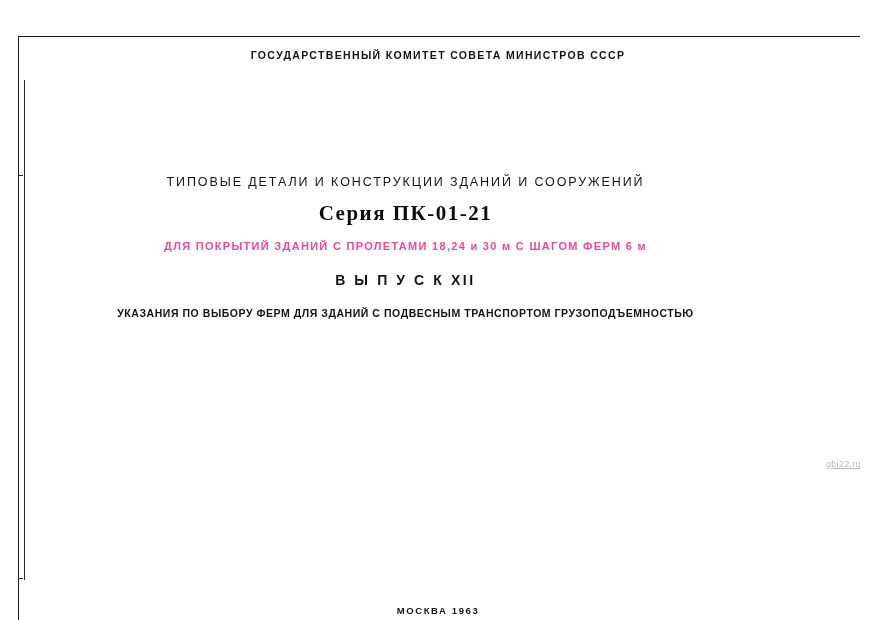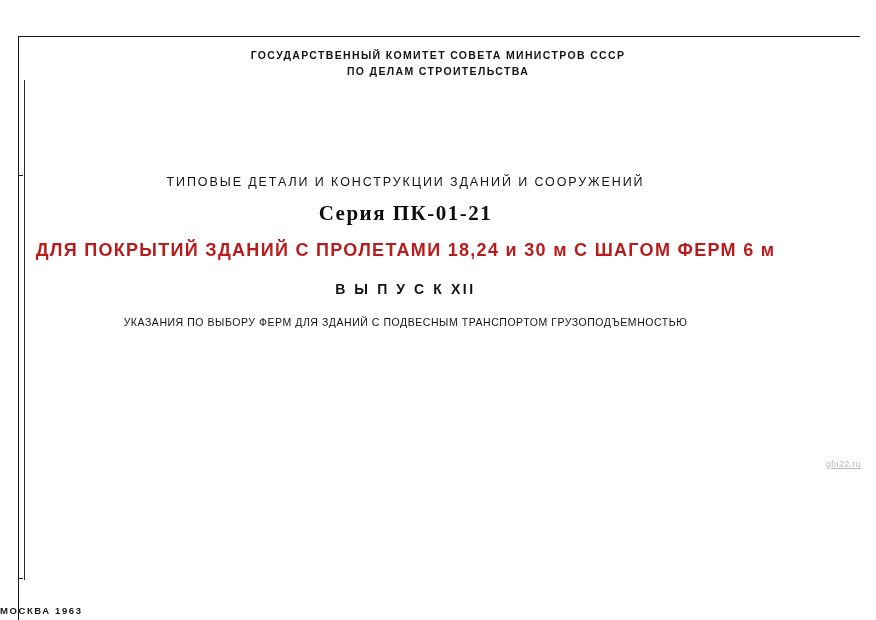--- a/index.html
+++ b/index.html
@@ -93,57 +93,58 @@
     font-family: "Liberation Serif", serif;
     font-size: 22px;
     letter-spacing: 3.2px;
     line-height: 29px;
     color: #0d0d0d;
   }
   .title-big .l2 { letter-spacing: 2.6px; }
   .subtitle-spans {
     margin-top: 7px;
     font-family: "Liberation Sans", sans-serif;
-    font-size: 18px;
+    font-size: 11px;
     font-weight: bold;
     letter-spacing: 1.3px;
-    color: #b91c1c;
+    color: #ec4899;
   }
   .issue {
     margin-top: 20px;
     font-family: "Liberation Sans", sans-serif;
     font-size: 14px;
     font-weight: bold;
     letter-spacing: 2.6px;
     color: #131313;
   }
   .notes {
     margin-top: 17px;
     font-family: "Liberation Sans", sans-serif;
     font-size: 10.5px;
-    font-weight: normal;
+    font-weight: bold;
     letter-spacing: 0.55px;
     line-height: 17px;
     color: #131313;
   }
   .watermark {
     position: absolute;
     left: 826px;
     top: 434px;
     font-family: "Liberation Sans", sans-serif;
     font-size: 9px;
     color: #b8b8b8;
     letter-spacing: 0.3px;
     text-decoration: underline;
   }
   .imprint {
     position: absolute;
     left: 0;
     top: 580px;
     width: 876px;
+    text-align: center;
     font-family: "Liberation Sans", sans-serif;
     font-size: 9.5px;
     font-weight: bold;
     letter-spacing: 1.6px;
     color: #161616;
   }
   .tick {
     position: absolute;
     width: 5px;
     height: 0;
@@ -158,21 +159,20 @@
   <div class="border-top"></div>
   <div class="border-bottom"></div>
   <div class="border-left"></div>
   <div class="border-left-inner"></div>
 
   <div class="tick" style="left:18px; top:150px;"></div>
   <div class="tick" style="left:18px; top:553px;"></div>
 
   <div class="header">
     <div>ГОСУДАРСТВЕННЫЙ КОМИТЕТ СОВЕТА МИНИСТРОВ СССР</div>
-    <div>ПО ДЕЛАМ СТРОИТЕЛЬСТВА</div>
   </div>
 
   <div class="block-main">
     <div class="line-series-label">ТИПОВЫЕ ДЕТАЛИ И КОНСТРУКЦИИ ЗДАНИЙ И СООРУЖЕНИЙ</div>
     <div class="line-series-num">Серия ПК-01-21</div>
     <div class="subtitle-spans">ДЛЯ ПОКРЫТИЙ ЗДАНИЙ С ПРОЛЕТАМИ 18,24 и 30 м С ШАГОМ ФЕРМ 6 м</div>
     <div class="issue">В Ы П У С К  XII</div>
     <div class="notes">
       <div>УКАЗАНИЯ ПО ВЫБОРУ ФЕРМ ДЛЯ ЗДАНИЙ С ПОДВЕСНЫМ ТРАНСПОРТОМ ГРУЗОПОДЪЕМНОСТЬЮ</div>
     </div>

